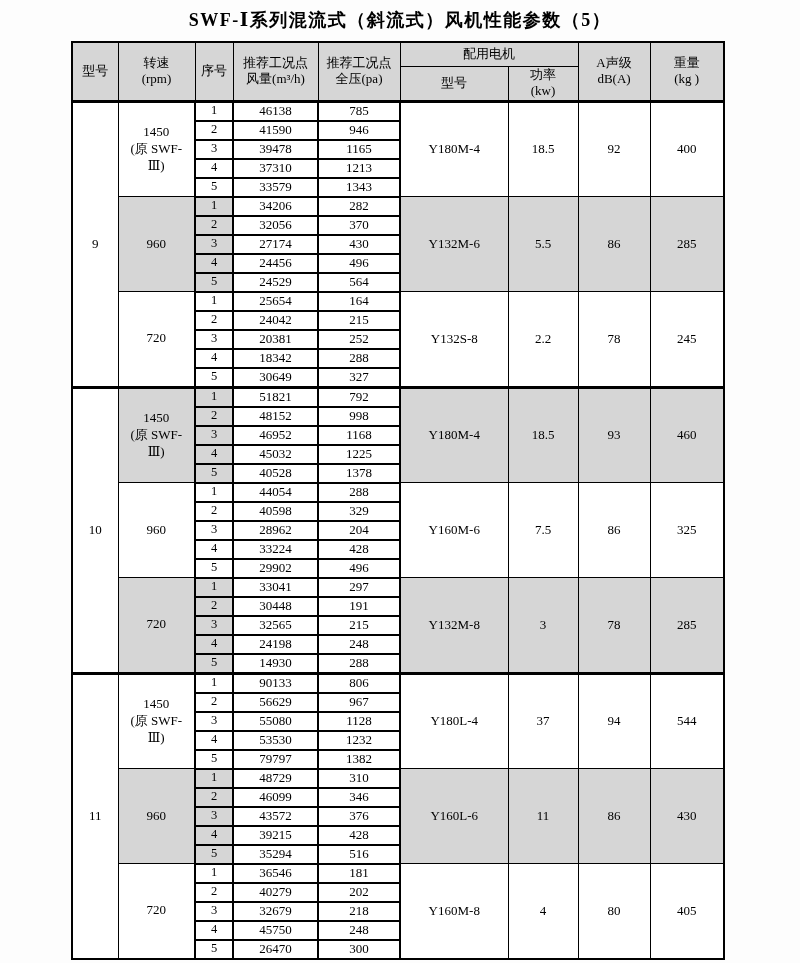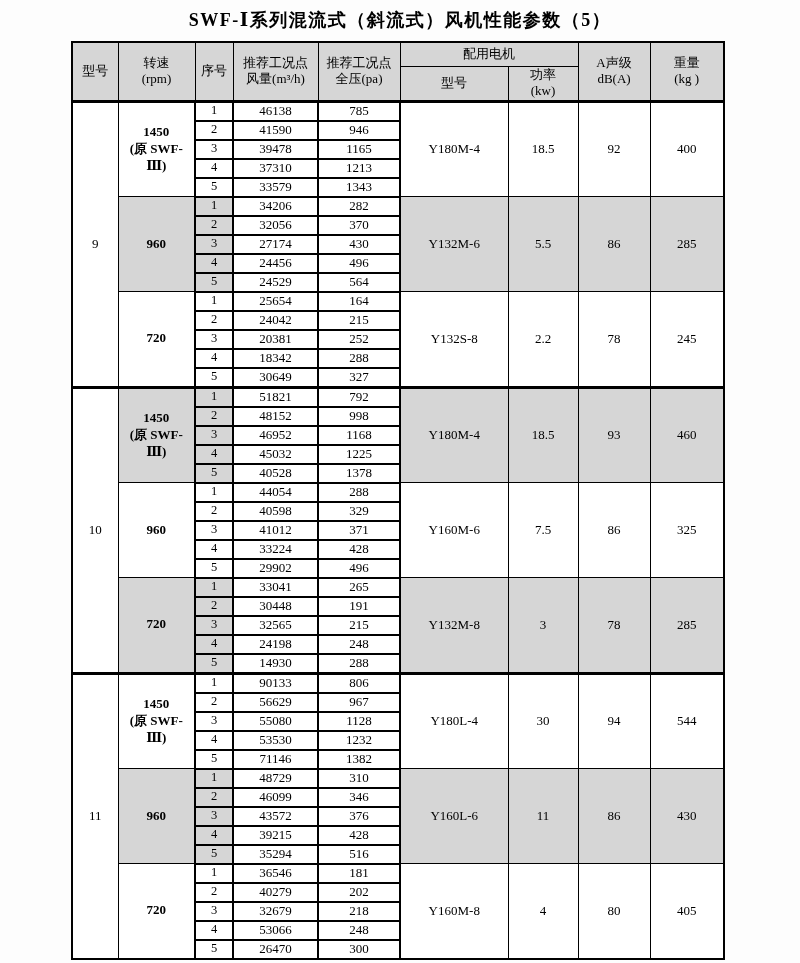--- a/index.html
+++ b/index.html
@@ -21,21 +21,21 @@
   th,td{
     border:1px solid #000;text-align:center;vertical-align:middle;
     padding:0;font-weight:normal;overflow:hidden;
   }
   thead th{background:#d6d6d6;font-size:13px;line-height:1.25;}
   thead tr.h1 th{height:23px;}
   thead tr.h2 th{height:23px;}
   tbody td{font-size:13px;height:17px;line-height:1.05;background:#fff;}
   td.sub{border-width:2px;}
   td.seq{font-size:12.5px;}
-  td.speed-cell{white-space:pre-line;font-size:13px;line-height:1.3;font-weight:bold;}
+  td.speed-cell{white-space:pre-line;font-size:13px;line-height:1.3;}
   td.shade{background:#d6d6d6;}
   td.white{background:#fff;}
   tr.group-start td{border-top:3px solid #000;}
   .hline{display:block;}
 </style>
 </head>
 <body>
 
 <div class="page">
   <h1 class="title">SWF-Ⅰ系列混流式（斜流式）风机性能参数（5）</h1>
@@ -231,38 +231,38 @@
           <td class="noise-cell white" rowspan="5">86</td>
           <td class="weight-cell white" rowspan="5">325</td>
         </tr>
         <tr>
           <td class="sub seq white">2</td>
           <td class="sub white">40598</td>
           <td class="sub white">329</td>
         </tr>
         <tr>
           <td class="sub seq white">3</td>
-          <td class="sub white">41012</td>
-          <td class="sub white">371</td>
+          <td class="sub white">28962</td>
+          <td class="sub white">204</td>
         </tr>
         <tr>
           <td class="sub seq white">4</td>
           <td class="sub white">33224</td>
           <td class="sub white">428</td>
         </tr>
         <tr>
           <td class="sub seq white">5</td>
           <td class="sub white">29902</td>
           <td class="sub white">496</td>
         </tr>
         <tr>
           <td class="speed-cell shade" rowspan="5">720</td>
           <td class="sub seq shade">1</td>
           <td class="sub white">33041</td>
-          <td class="sub white">265</td>
+          <td class="sub white">297</td>
           <td class="motor-cell shade" rowspan="5">Y132M-8</td>
           <td class="power-cell shade" rowspan="5">3</td>
           <td class="noise-cell shade" rowspan="5">78</td>
           <td class="weight-cell shade" rowspan="5">285</td>
         </tr>
         <tr>
           <td class="sub seq shade">2</td>
           <td class="sub white">30448</td>
           <td class="sub white">191</td>
         </tr>
@@ -283,42 +283,42 @@
         </tr>
         <tr class="group-start">
           <td class="model-cell white" rowspan="15">11</td>
           <td class="speed-cell white" rowspan="5">1450
 (原 SWF-
 Ⅲ)</td>
           <td class="sub seq white">1</td>
           <td class="sub white">90133</td>
           <td class="sub white">806</td>
           <td class="motor-cell white" rowspan="5">Y180L-4</td>
-          <td class="power-cell white" rowspan="5">30</td>
+          <td class="power-cell white" rowspan="5">37</td>
           <td class="noise-cell white" rowspan="5">94</td>
           <td class="weight-cell white" rowspan="5">544</td>
         </tr>
         <tr>
           <td class="sub seq white">2</td>
           <td class="sub white">56629</td>
           <td class="sub white">967</td>
         </tr>
         <tr>
           <td class="sub seq white">3</td>
           <td class="sub white">55080</td>
           <td class="sub white">1128</td>
         </tr>
         <tr>
           <td class="sub seq white">4</td>
           <td class="sub white">53530</td>
           <td class="sub white">1232</td>
         </tr>
         <tr>
           <td class="sub seq white">5</td>
-          <td class="sub white">71146</td>
+          <td class="sub white">79797</td>
           <td class="sub white">1382</td>
         </tr>
         <tr>
           <td class="speed-cell shade" rowspan="5">960</td>
           <td class="sub seq shade">1</td>
           <td class="sub white">48729</td>
           <td class="sub white">310</td>
           <td class="motor-cell shade" rowspan="5">Y160L-6</td>
           <td class="power-cell shade" rowspan="5">11</td>
           <td class="noise-cell shade" rowspan="5">86</td>
@@ -359,21 +359,21 @@
           <td class="sub white">40279</td>
           <td class="sub white">202</td>
         </tr>
         <tr>
           <td class="sub seq white">3</td>
           <td class="sub white">32679</td>
           <td class="sub white">218</td>
         </tr>
         <tr>
           <td class="sub seq white">4</td>
-          <td class="sub white">53066</td>
+          <td class="sub white">45750</td>
           <td class="sub white">248</td>
         </tr>
         <tr>
           <td class="sub seq white">5</td>
           <td class="sub white">26470</td>
           <td class="sub white">300</td>
         </tr>
       </tbody>
   </table>
 </div>

